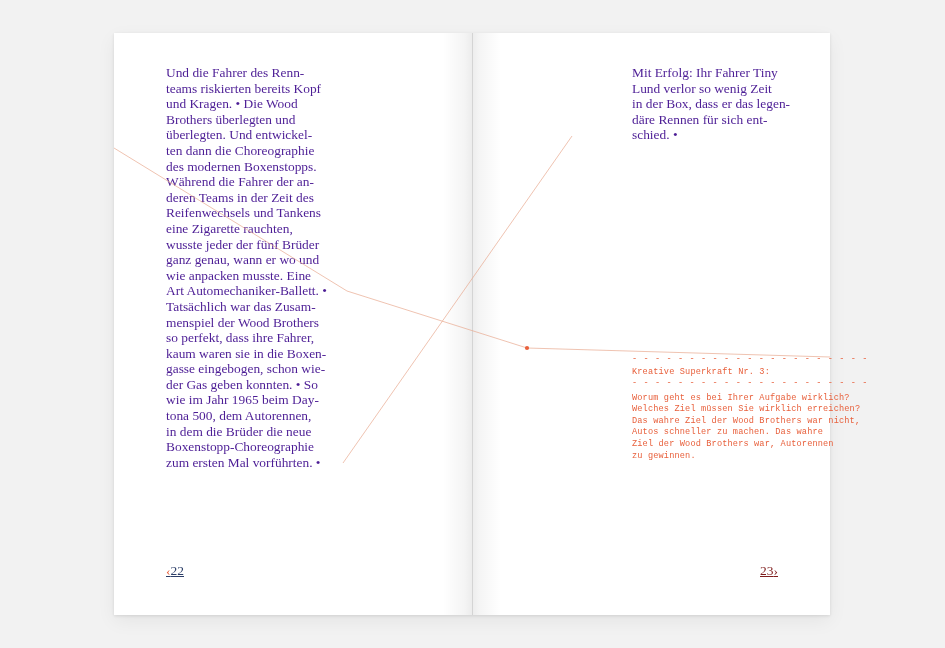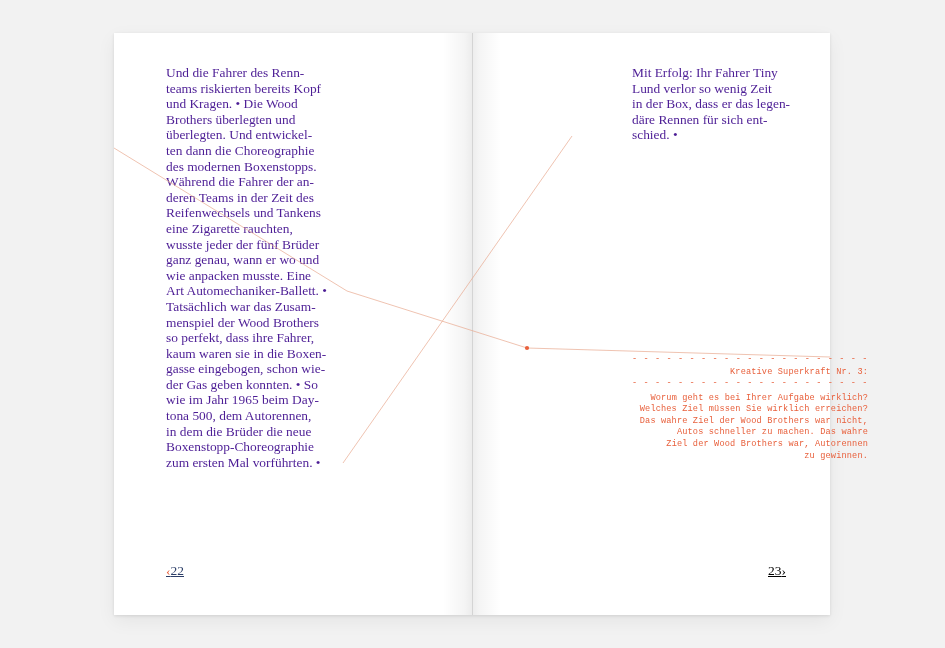--- a/index.html
+++ b/index.html
@@ -95,22 +95,22 @@
     font-family: "Liberation Serif", serif;
     font-size: 13.5px;
     text-decoration: underline;
   }
   .folio-left {
     left: 52px;
     color: #2c3e68;
   }
   .folio-left .arrow { color: #e8603c; }
   .folio-right {
-    right: 44px;
-    color: #000000;
+    right: 52px;
+    color: #7f1d1d;
   }
 
   
   .callout {
     position: absolute;
     left: 160px;
     top: 322px;
     width: 236px;
     font-family: "Liberation Mono", monospace;
     color: #e8603c;
@@ -119,26 +119,26 @@
     letter-spacing: 0.15px;
   }
   .callout .rule {
     color: #e8603c;
     white-space: nowrap;
     overflow: hidden;
     font-size: 8.6px;
     line-height: 9px;
     letter-spacing: 0.6px;
   }
-  .callout .kicker { margin-top: 3px; text-align: right; }
+  .callout .kicker { margin-top: 3px; }
   .callout .sub {
     font-style: italic;
     margin-bottom: 3px;
   }
-  .callout .para { margin-top: 5px; white-space: pre-line; text-align: right; }
+  .callout .para { margin-top: 5px; white-space: pre-line; }
 
   
   svg.lines {
     position: absolute;
     left: 0; top: 0;
     width: 945px; height: 648px;
     pointer-events: none;
   }
   .dot {
     fill: #e8603c;

